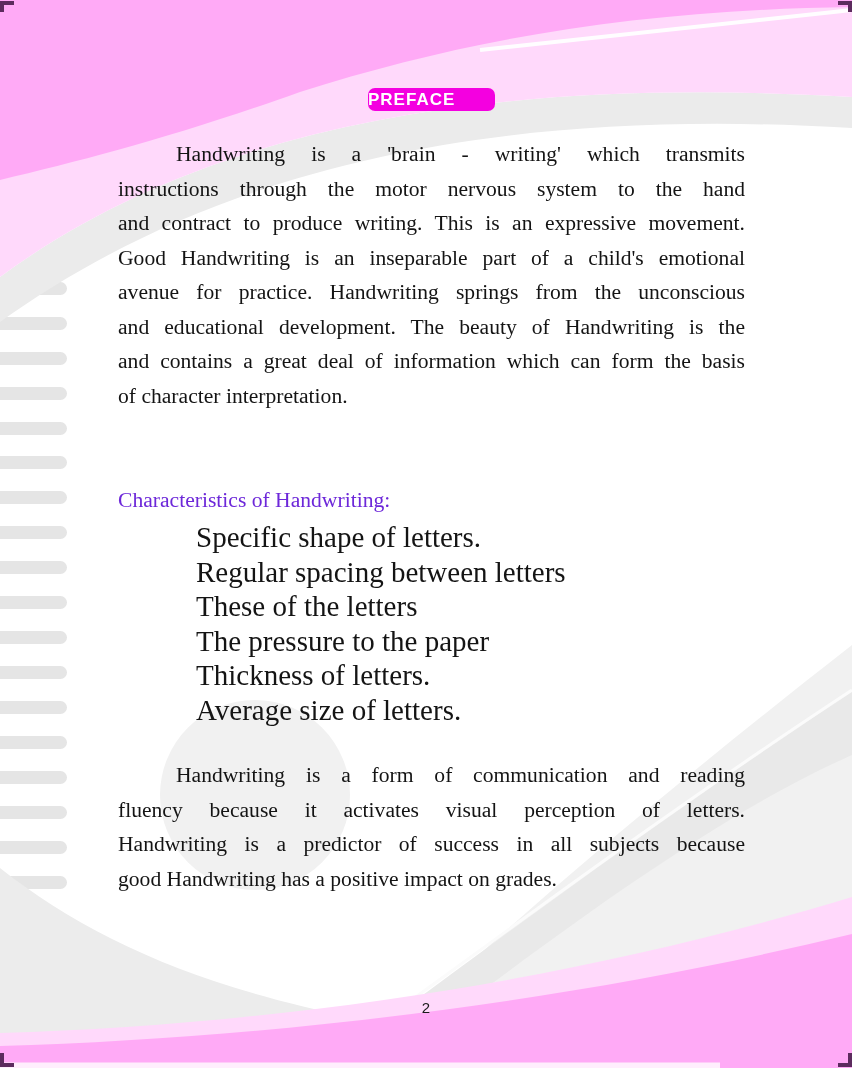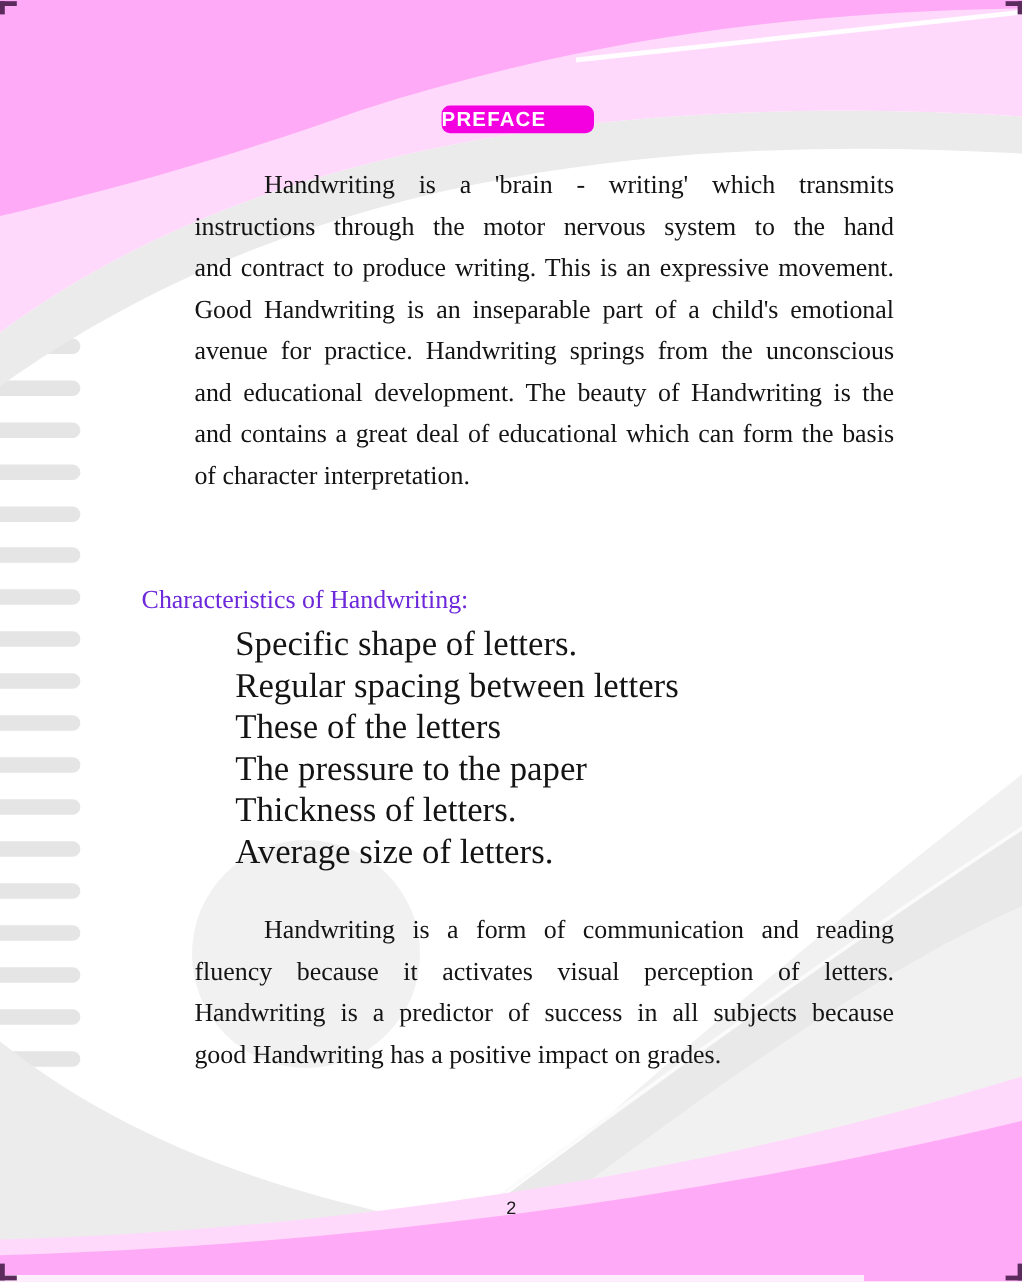--- a/index.html
+++ b/index.html
@@ -20,21 +20,21 @@
     font-family:"Liberation Sans", sans-serif;
     font-weight:bold;font-size:17px;letter-spacing:1px;color:#ffffff;
   }
 
   .para{
     position:absolute;left:118px;width:627px;
     font-size:21.6px;line-height:34.5px;color:#141414;
   }
   .p1{top:137px;}
   .p3{top:758px;}
-  .jline{text-align:justify;text-align-last:justify;margin-left:44px;}
+  .jline{text-align:justify;text-align-last:justify;}
   .jline.last{text-align-last:left;}
   .jline.indent{text-indent:58px;}
 
   .heading{
     position:absolute;left:118px;top:483px;width:627px;
     font-size:21.6px;line-height:34.5px;color:#6d28d9;
   }
   .charlist{
     position:absolute;left:196px;top:520px;width:520px;
     font-size:29px;line-height:34.5px;color:#141414;
@@ -111,21 +111,21 @@
       <span>PREFACE</span>
     </div>
 
     <div class="para p1">
       <div class="jline indent">Handwriting is a 'brain - writing' which transmits</div>
       <div class="jline">instructions through the motor nervous system to the hand</div>
       <div class="jline">and contract to produce writing. This is an expressive movement.</div>
       <div class="jline">Good Handwriting is an inseparable part of a child's emotional</div>
       <div class="jline">avenue for practice. Handwriting springs from the unconscious</div>
       <div class="jline">and educational development. The beauty of Handwriting is the</div>
-      <div class="jline">and contains a great deal of educational which can form the basis</div>
+      <div class="jline">and contains a great deal of information which can form the basis</div>
       <div class="jline last">of character interpretation.</div>
     </div>
 
     <div class="heading">Characteristics of Handwriting:</div>
 
     <div class="charlist">
       <div>Specific shape of letters.</div>
       <div>Regular spacing between letters</div>
       <div>These of the letters</div>
       <div>The pressure to the paper</div>

